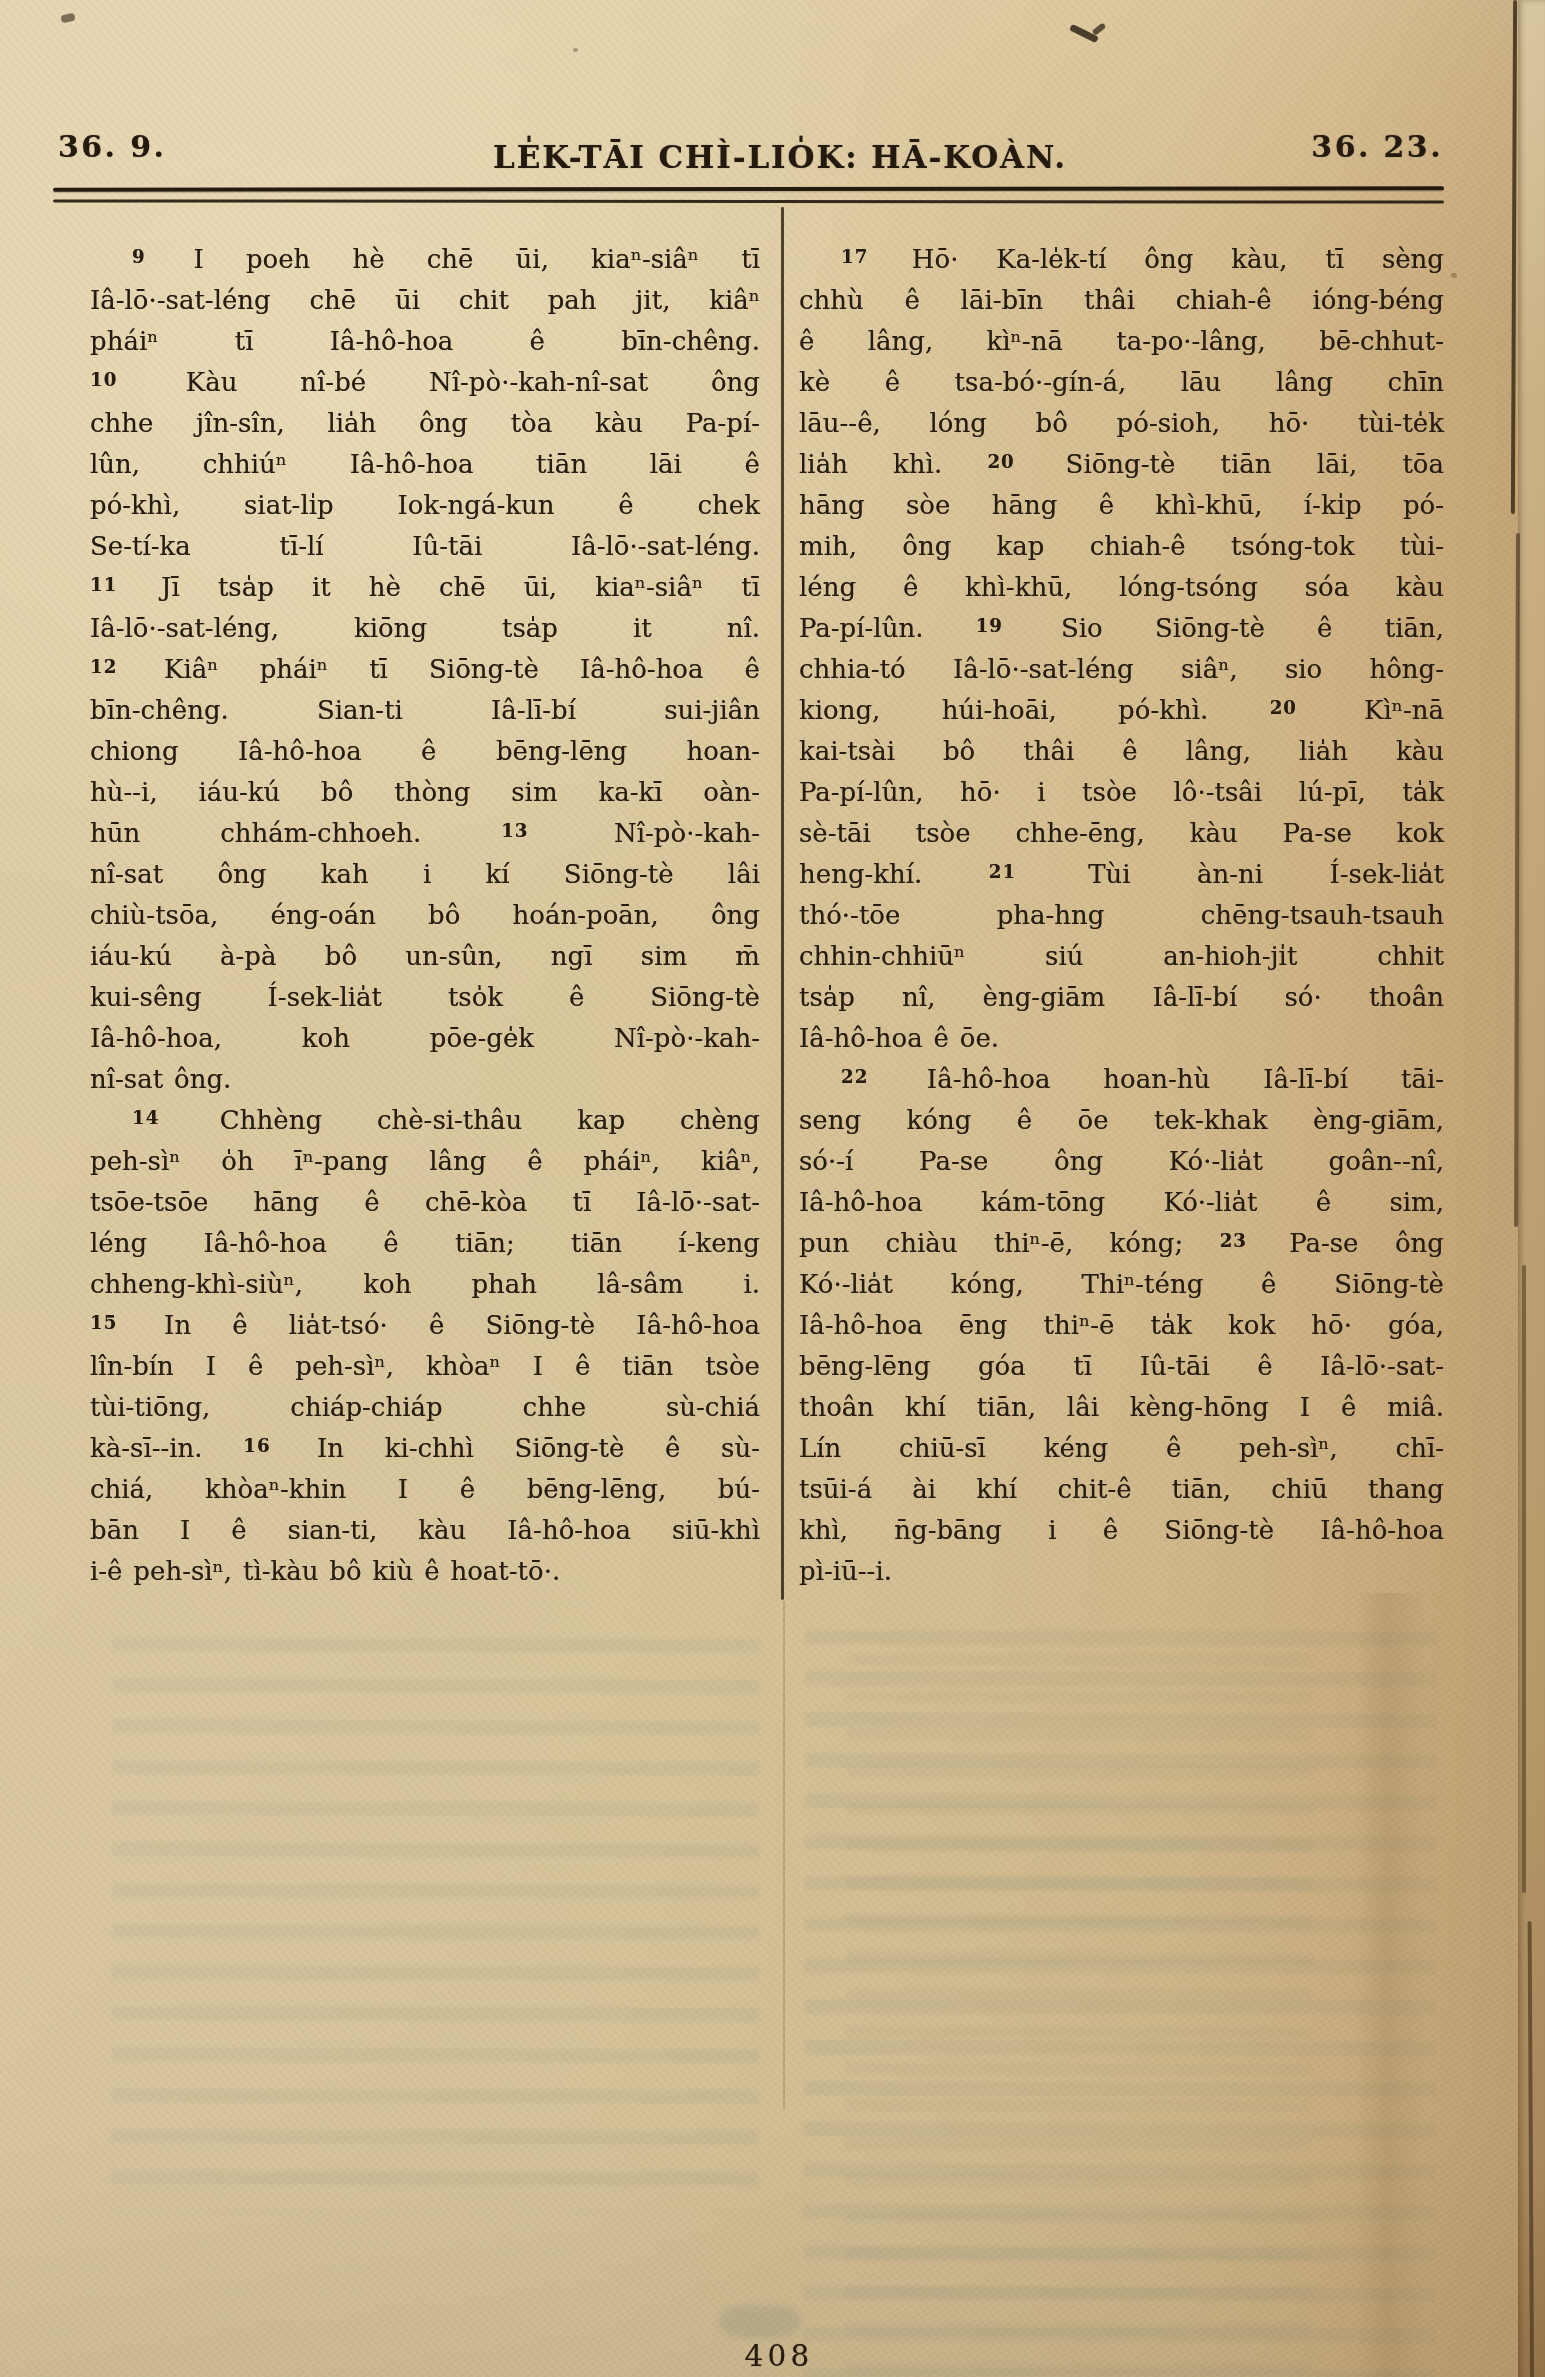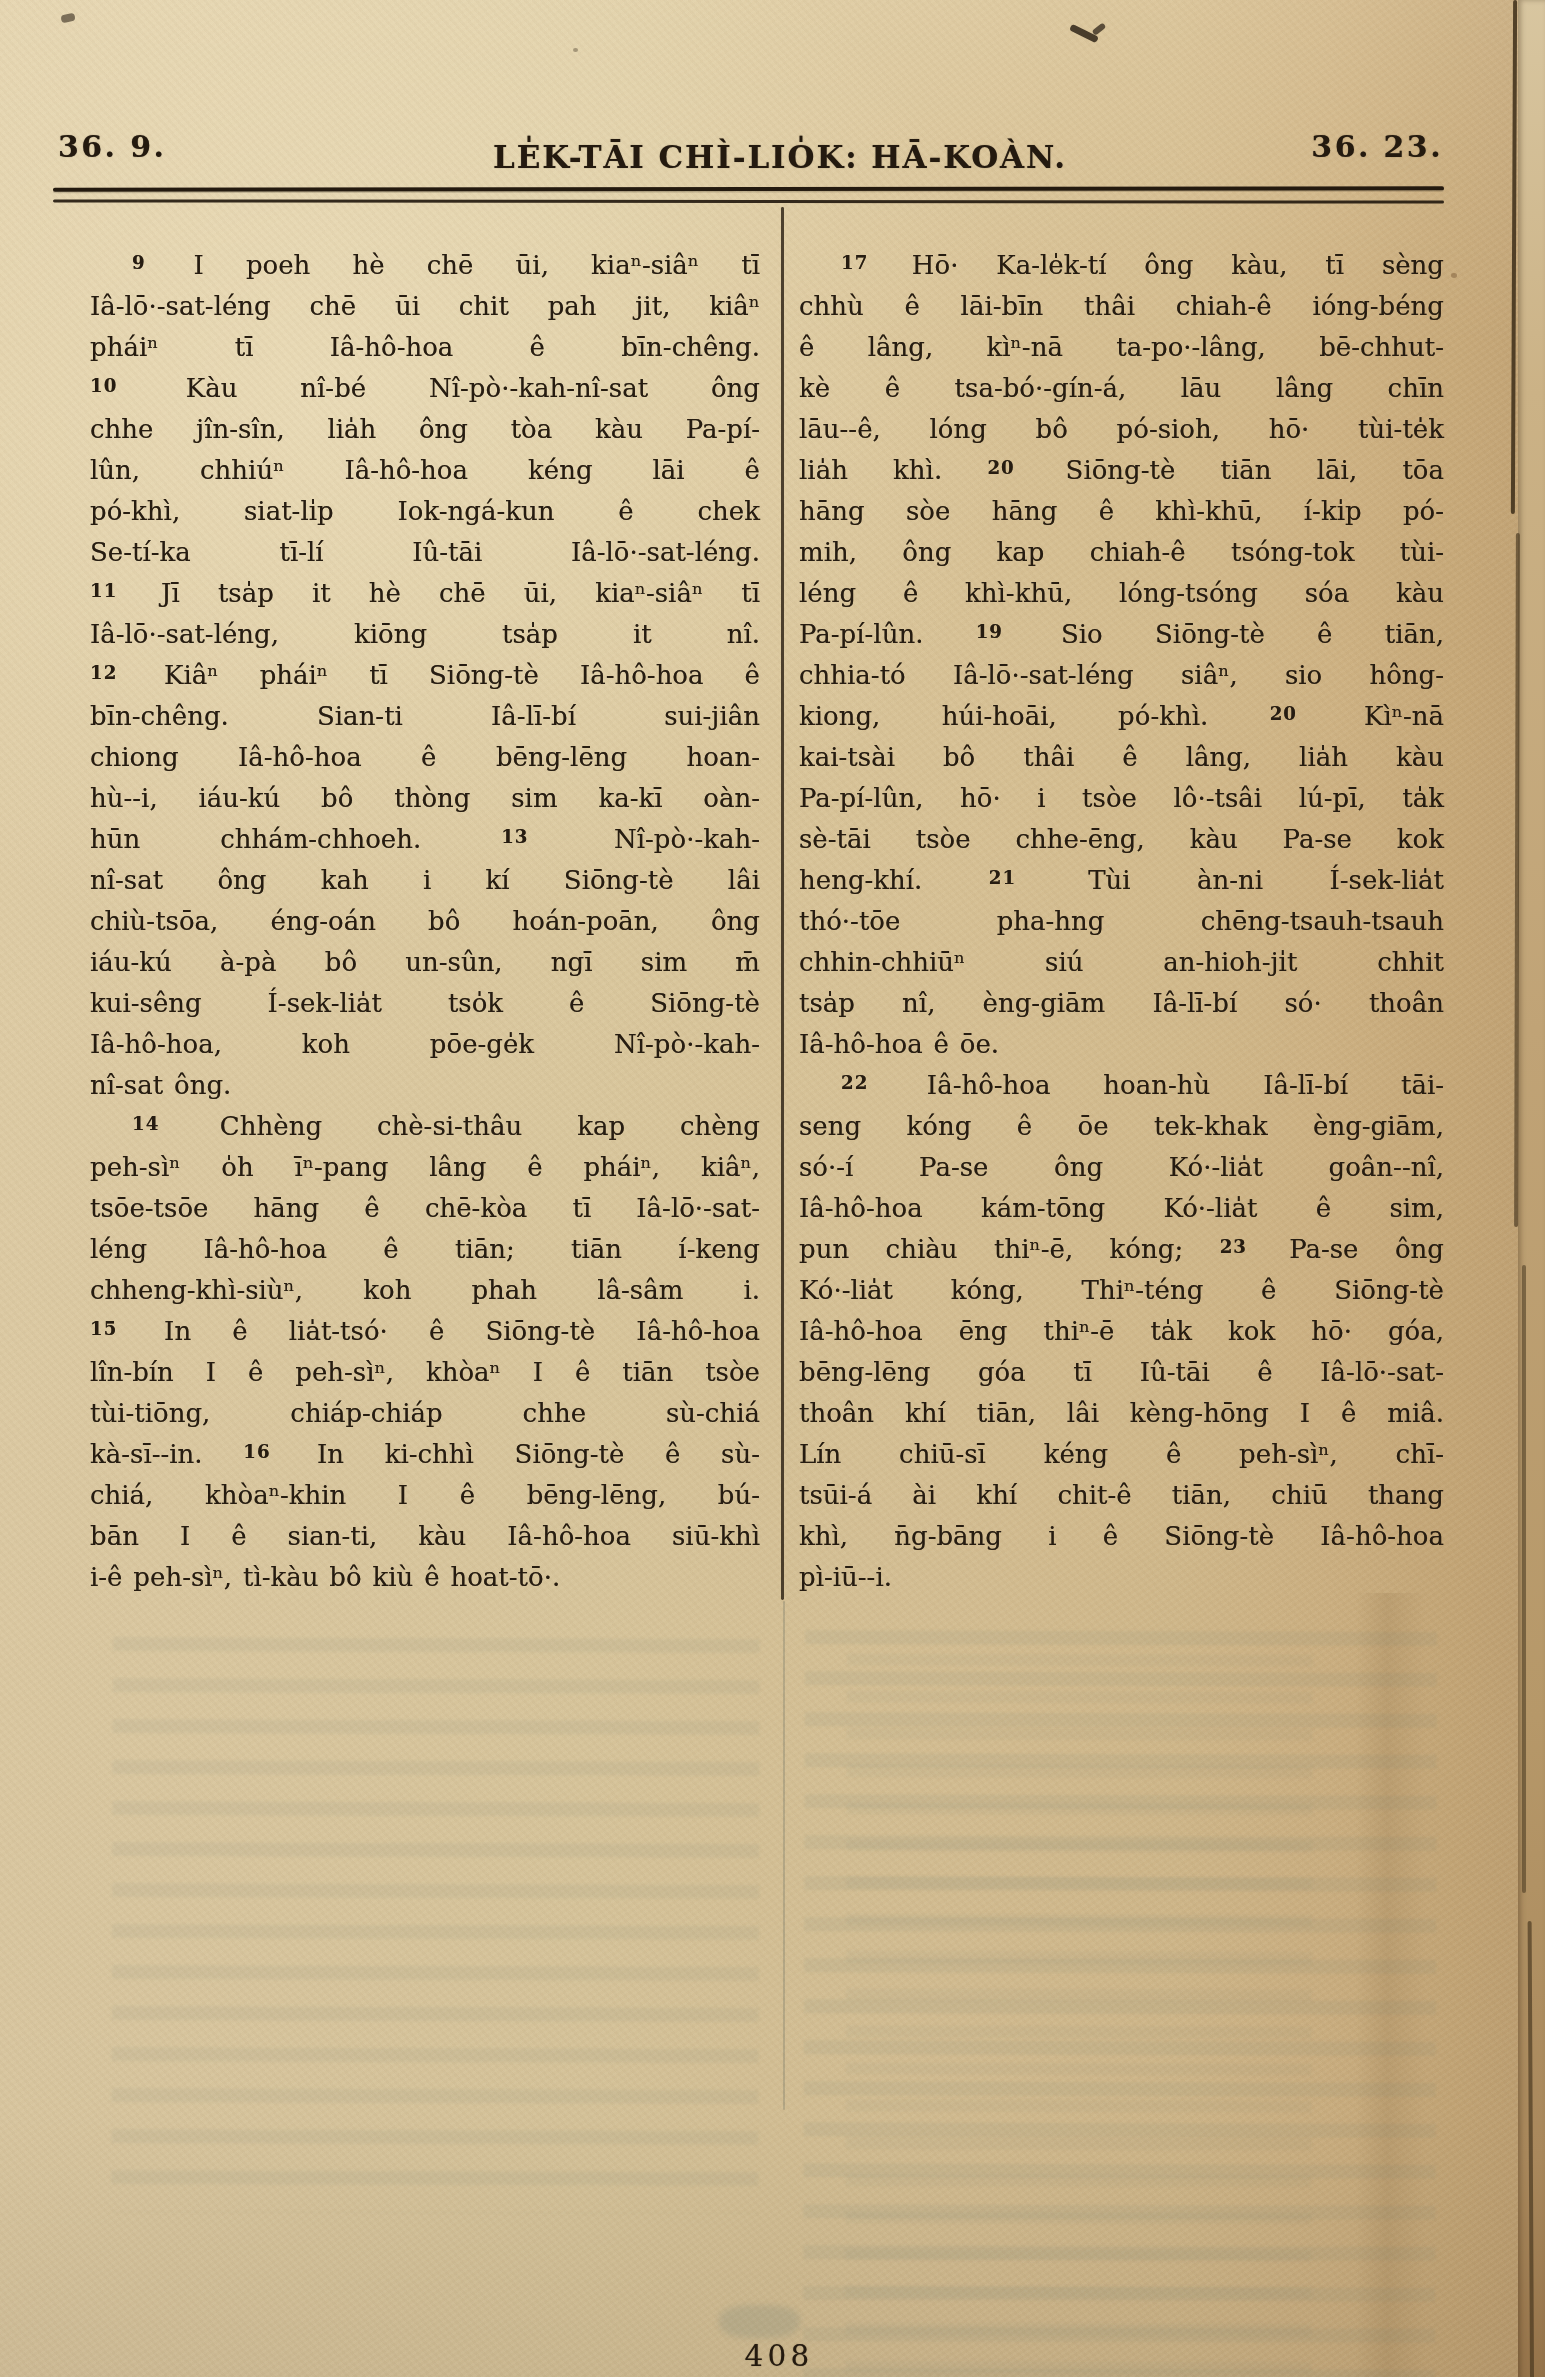--- a/index.html
+++ b/index.html
@@ -49,21 +49,21 @@
     font-size:31px;font-weight:bold;color:#241a0f;letter-spacing:1.9px;white-space:nowrap;
     text-shadow:0 0 1px rgba(32,22,12,.5);
   }
   .rule{position:absolute;left:53px;width:1391px;background:#241a0f;border-radius:1.9px;}
   .rule.r1{top:187px;height:4.3px;transform:rotate(-.06deg);box-shadow:0 1.4px 0 rgba(36,26,15,.18);}
   .rule.r2{top:200px;height:2.9px;opacity:.92;transform:rotate(.05deg);}
   
   .divider{position:absolute;left:781px;top:207px;width:2.9px;height:1393px;background:rgba(44,33,19,.82);border-radius:1.4px;}
   .divider-ghost{position:absolute;left:783px;top:1601px;width:2.4px;height:509px;background:rgba(70,80,78,.22);border-radius:1.4px;filter:blur(0.5px);}
   .col{
-    position:absolute;top:239px;font-size:26px;line-height:52px;color:#261c11;
+    position:absolute;top:239px;font-size:26px;line-height:40px;color:#261c11;
     text-shadow:0 0 0.6px rgba(30,20,10,.55);
   }
   .col.left{left:90px;width:670px;}
   .col.right{left:799px;width:645px;}
   .line{height:41px;text-align:justify;text-align-last:justify;word-spacing:.10em;}
   .line.end{text-align-last:left;}
   .line.para{text-indent:42px;}
   .vn{font-weight:bold;font-size:.70em;position:relative;top:-.30em;padding-right:5.7px;letter-spacing:1px;}
   
   .pageno{
@@ -118,21 +118,21 @@
 
 <div class="divider"></div>
 <div class="divider-ghost"></div>
 
 <div class="col left" id="col-left">
     <div class="line para"><span class="vn">9</span> I poeh hè chē ūi, kiaⁿ-siâⁿ tī</div>
     <div class="line">Iâ-lō·-sat-léng chē ūi chit pah jit, kiâⁿ</div>
     <div class="line">pháiⁿ tī Iâ-hô-hoa ê bīn-chêng.</div>
     <div class="line"><span class="vn">10</span> Kàu nî-bé Nî-pò·-kah-nî-sat ông</div>
     <div class="line">chhe jîn-sîn, lia̍h ông tòa kàu Pa-pí-</div>
-    <div class="line">lûn, chhiúⁿ Iâ-hô-hoa kéng lāi ê</div>
+    <div class="line">lûn, chhiúⁿ Iâ-hô-hoa tiān lāi ê</div>
     <div class="line">pó-khì, siat-li̍p Iok-ngá-kun ê chek</div>
     <div class="line">Se-tí-ka tī-lí Iû-tāi Iâ-lō·-sat-léng.</div>
     <div class="line"><span class="vn">11</span> Jī tsa̍p it hè chē ūi, kiaⁿ-siâⁿ tī</div>
     <div class="line">Iâ-lō·-sat-léng, kiōng tsa̍p it nî.</div>
     <div class="line"><span class="vn">12</span> Kiâⁿ pháiⁿ tī Siōng-tè Iâ-hô-hoa ê</div>
     <div class="line">bīn-chêng. Sian-ti Iâ-lī-bí sui-jiân</div>
     <div class="line">chiong Iâ-hô-hoa ê bēng-lēng hoan-</div>
     <div class="line">hù--i, iáu-kú bô thòng sim ka-kī oàn-</div>
     <div class="line">hūn chhám-chhoeh. <span class="vn">13</span> Nî-pò·-kah-</div>
     <div class="line">nî-sat ông kah i kí Siōng-tè lâi</div>

